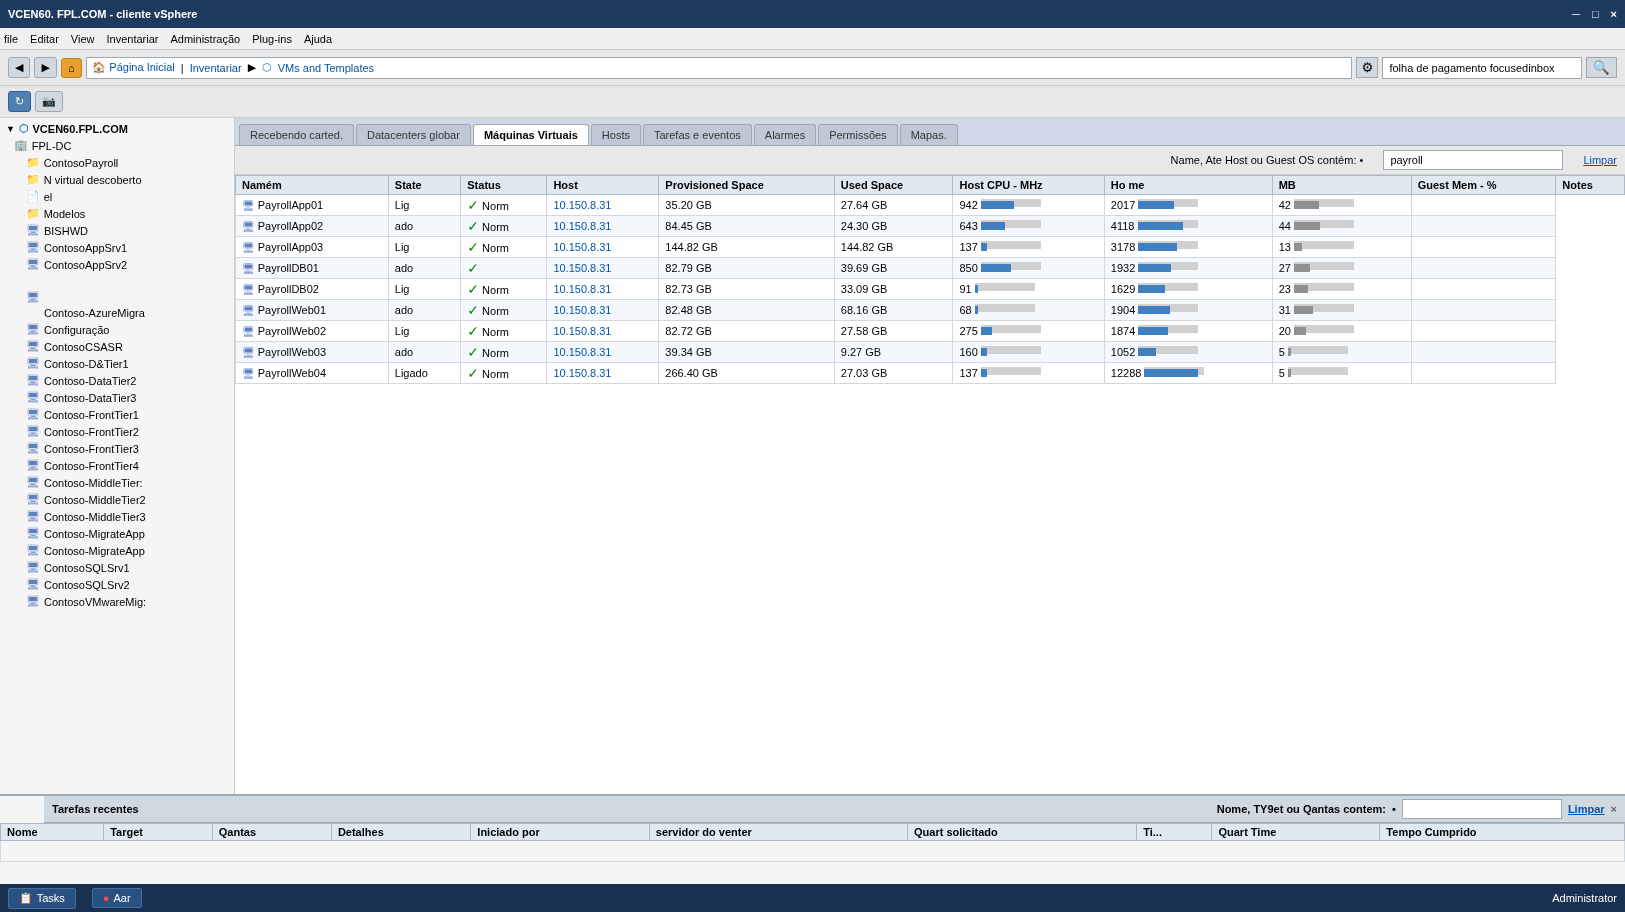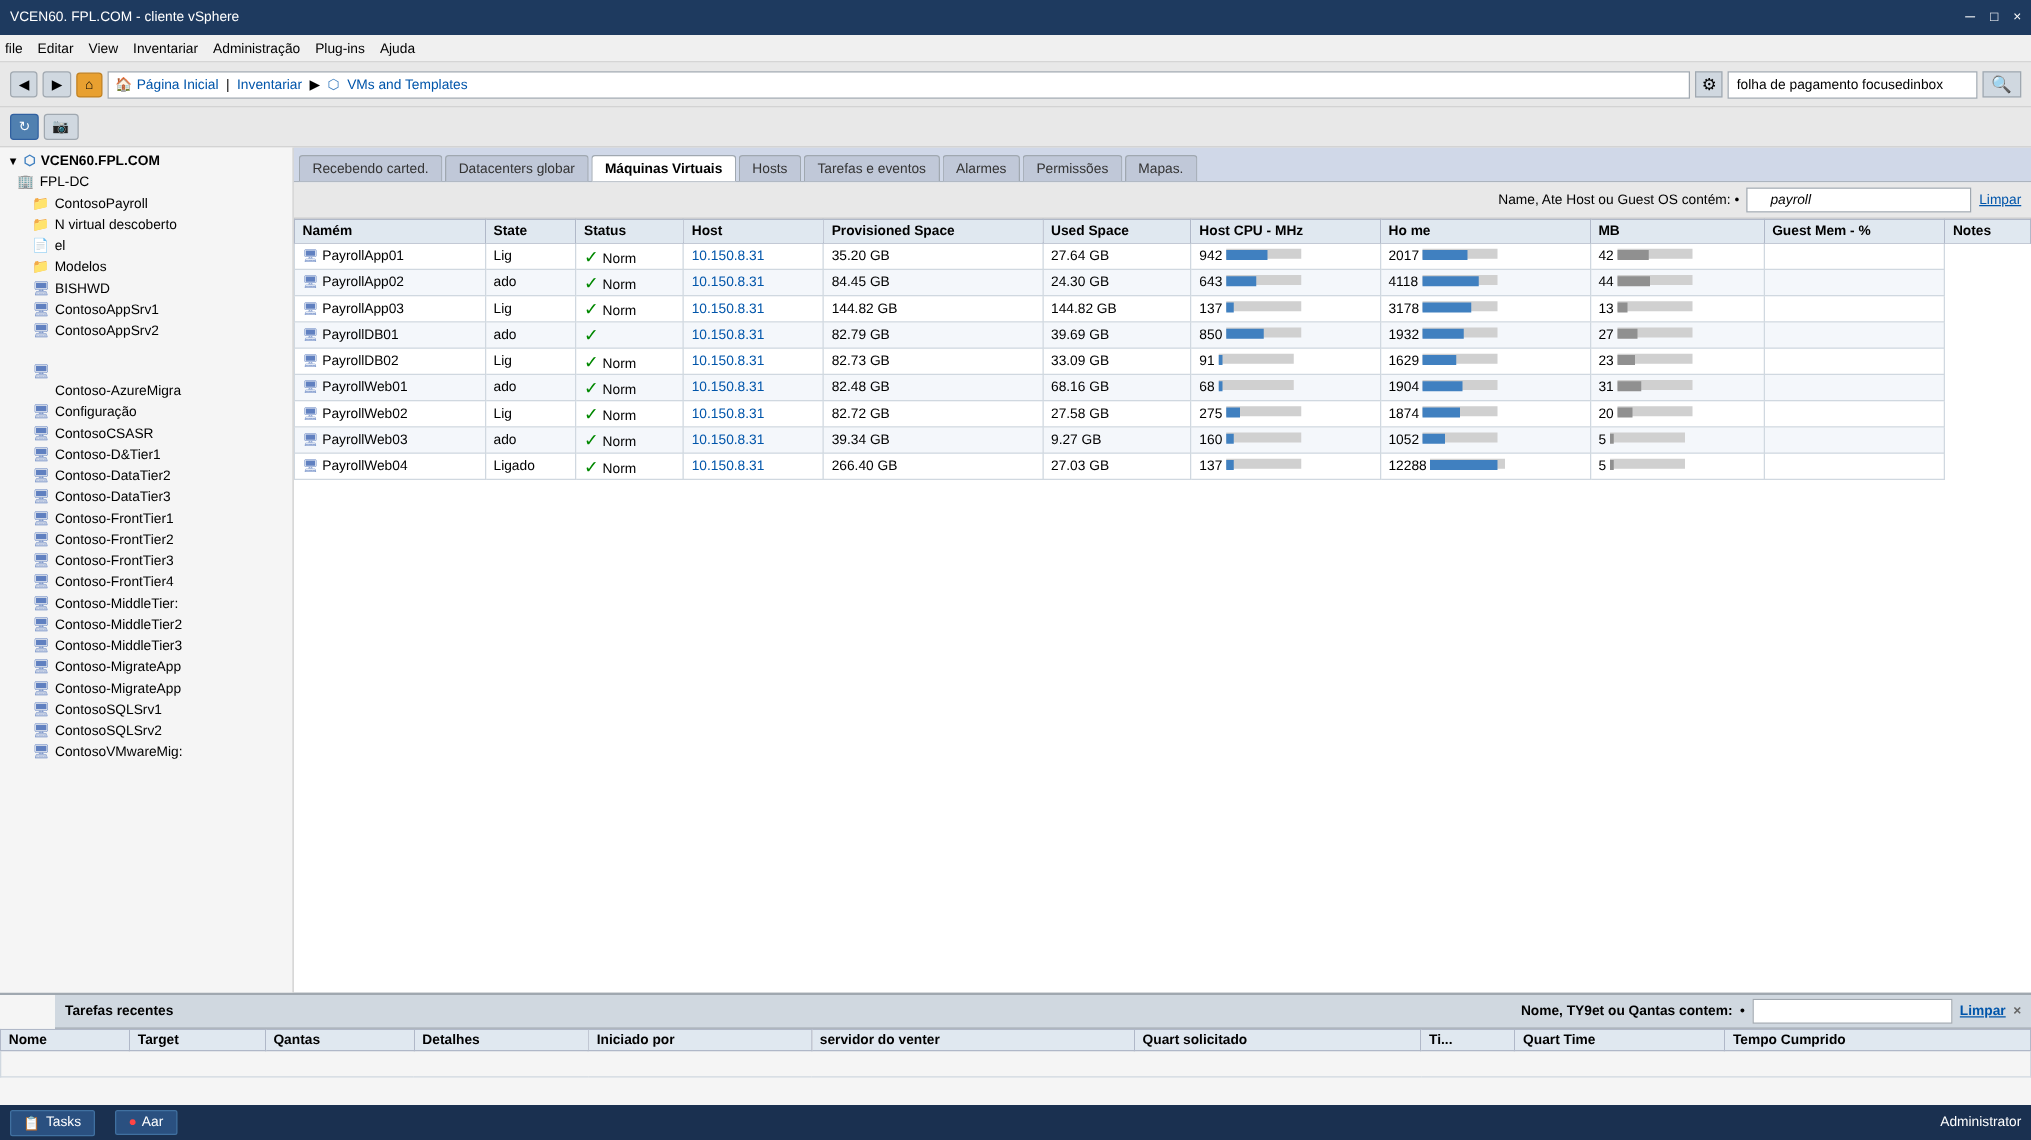--- a/index.html
+++ b/index.html
@@ -1,19 +1,19 @@
 <!DOCTYPE html>
 <html><head>
   <meta charset="utf-8">
   <style>
     * { margin: 0; padding: 0; box-sizing: border-box; }
     body { font-family: 'Segoe UI', Tahoma, Geneva, Verdana, sans-serif; font-size: 11px; background: #f0f0f0; width: 1625px; height: 912px; overflow: hidden; }
     
     
-    #titlebar { background: #1e3a5f; color: white; height: 28px; display: flex; align-items: center; padding: 0 8px; justify-content: space-between; }
+    #titlebar { background: #1e3a5f; color: white; height: 28px; display: flex; align-items: center; padding: 0 8px; justify-content: space-between; font-weight: bold; }
     
     
     #menubar { background: #f0f0f0; height: 22px; display: flex; align-items: center; padding: 0 4px; border-bottom: 1px solid #ccc; gap: 12px; }
     #menubar span { cursor: pointer; font-size: 11px; }
     
     
     #toolbar { background: #e8e8e8; height: 36px; display: flex; align-items: center; padding: 0 8px; border-bottom: 1px solid #ccc; gap: 4px; }
     .toolbar-btn { background: #d0d8e0; border: 1px solid #a0a8b0; border-radius: 3px; padding: 3px 6px; cursor: pointer; font-size: 11px; }
     .nav-path { background: white; border: 1px solid #a0a8b0; flex: 1; height: 22px; padding: 2px 6px; display: flex; align-items: center; gap: 6px; font-size: 11px; }
     .search-box { display: flex; align-items: center; gap: 4px; }
@@ -34,22 +34,22 @@
     #content-header { background: #2a4f7a; color: white; padding: 4px 10px; font-size: 11px; height: 24px; display: flex; align-items: center; justify-content: space-between; }
     .alert-badge { background: #e00; color: white; padding: 1px 5px; border-radius: 3px; font-size: 10px; margin-left: 4px; }
     
     
     #tabs { background: #d0d8e8; display: flex; align-items: flex-end; padding: 0 4px; border-bottom: 1px solid #a0a8b0; height: 28px; }
     .tab { padding: 4px 10px; background: #c0c8d8; border: 1px solid #a0a8b0; border-bottom: none; margin-right: 2px; cursor: pointer; font-size: 11px; border-radius: 3px 3px 0 0; color: #333; }
     .tab.active { background: white; font-weight: bold; color: #000; }
     
     
     #table-area { flex: 1; overflow: auto; background: white; }
-    .filter-bar { background: #e8e8e8; padding: 4px 8px; display: flex; align-items: center; justify-content: flex-end; gap: 6px; border-bottom: 1px solid #ccc; font-size: 11px; }
-    .filter-input { border: 1px solid #a0a8b0; height: 20px; padding: 2px 18px; font-size: 11px; width: 180px; font-style: italic; }
+    .filter-bar { background: #e8e8e8; padding: 4px 8px; display: flex; align-items: center; justify-content: flex-end; gap: 20px; border-bottom: 1px solid #ccc; font-size: 11px; }
+    .filter-input { border: 1px solid #a0a8b0; height: 20px; padding: 2px 6px; font-size: 11px; width: 180px; }
     .filter-clear { color: #0055aa; cursor: pointer; text-decoration: underline; }
     
     table { width: 100%; border-collapse: collapse; font-size: 11px; }
     th { background: #e0e8f0; border: 1px solid #b0b8c8; padding: 3px 6px; text-align: left; white-space: nowrap; position: sticky; top: 0; cursor: pointer; font-weight: bold; }
     td { border: 1px solid #d0d8e0; padding: 2px 6px; white-space: nowrap; }
     tr:nth-child(even) { background: #f4f7fb; }
     
     .status-green { color: #008800; font-size: 14px; }
     .host-link { color: #0055aa; cursor: pointer; text-decoration: none; }
     .bar-bg { background: #d0d0d0; height: 8px; width: 60px; display: inline-block; }

